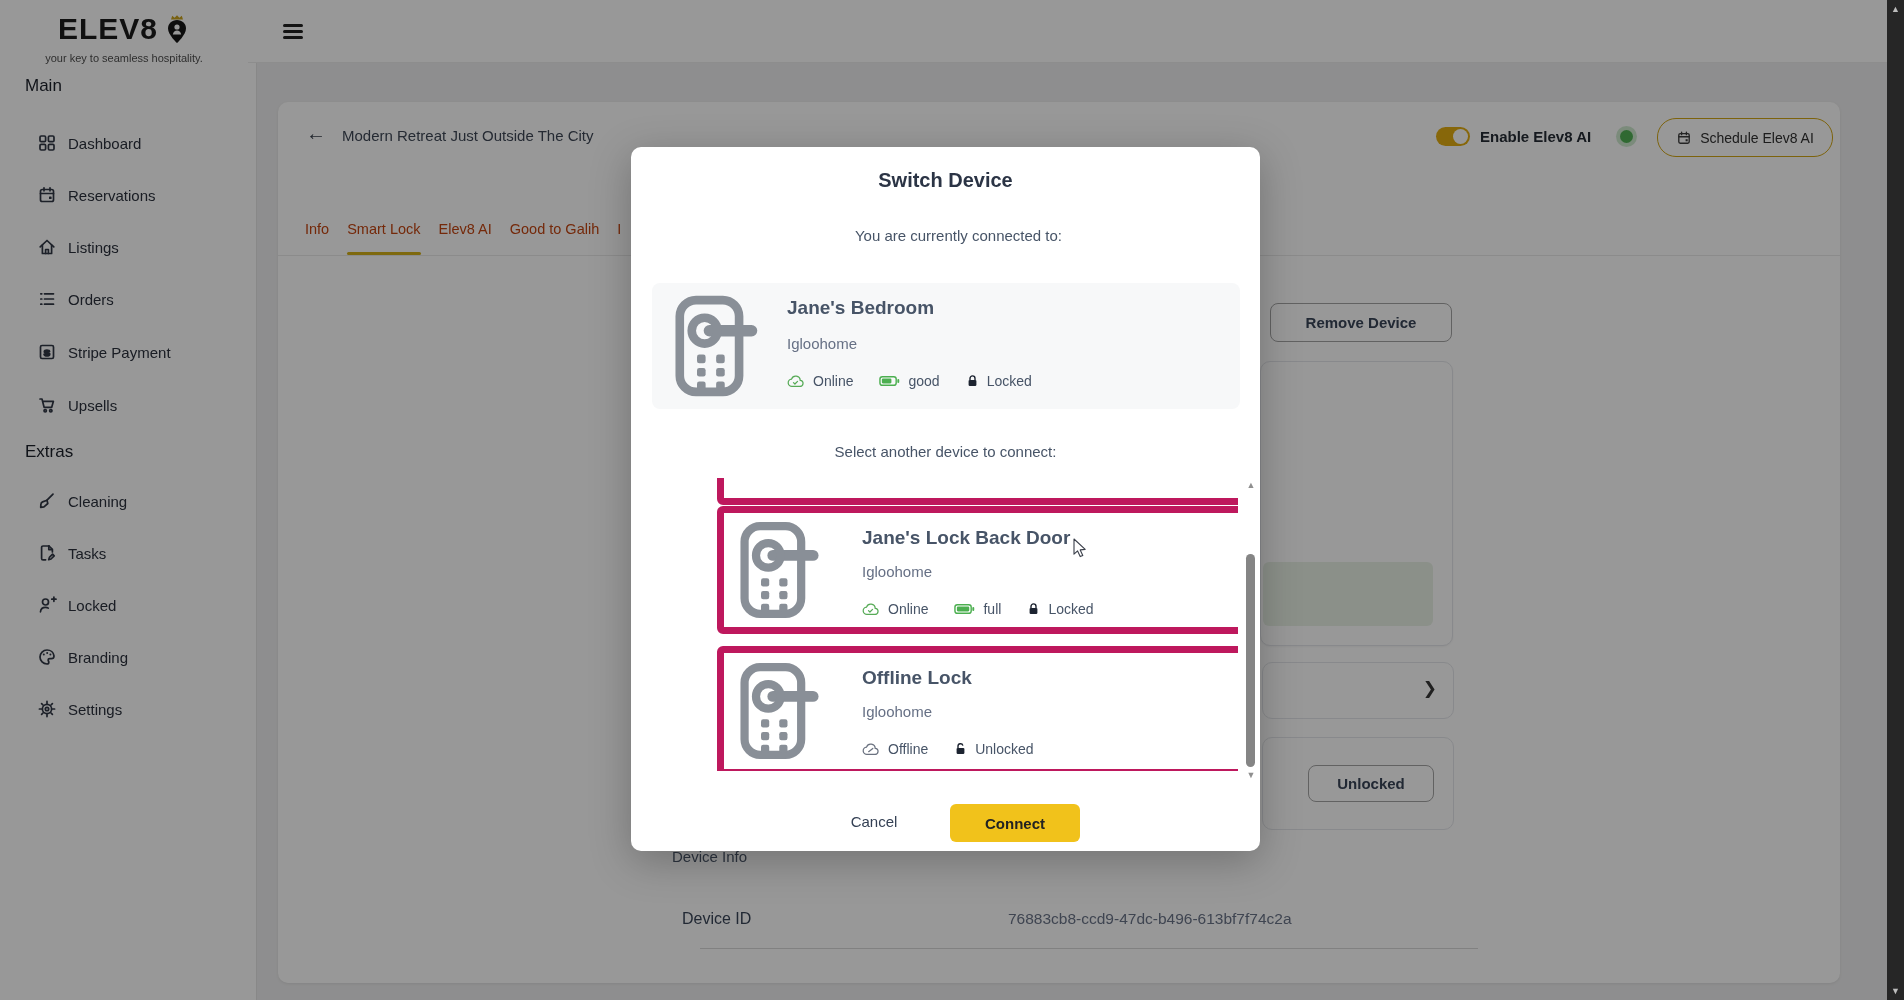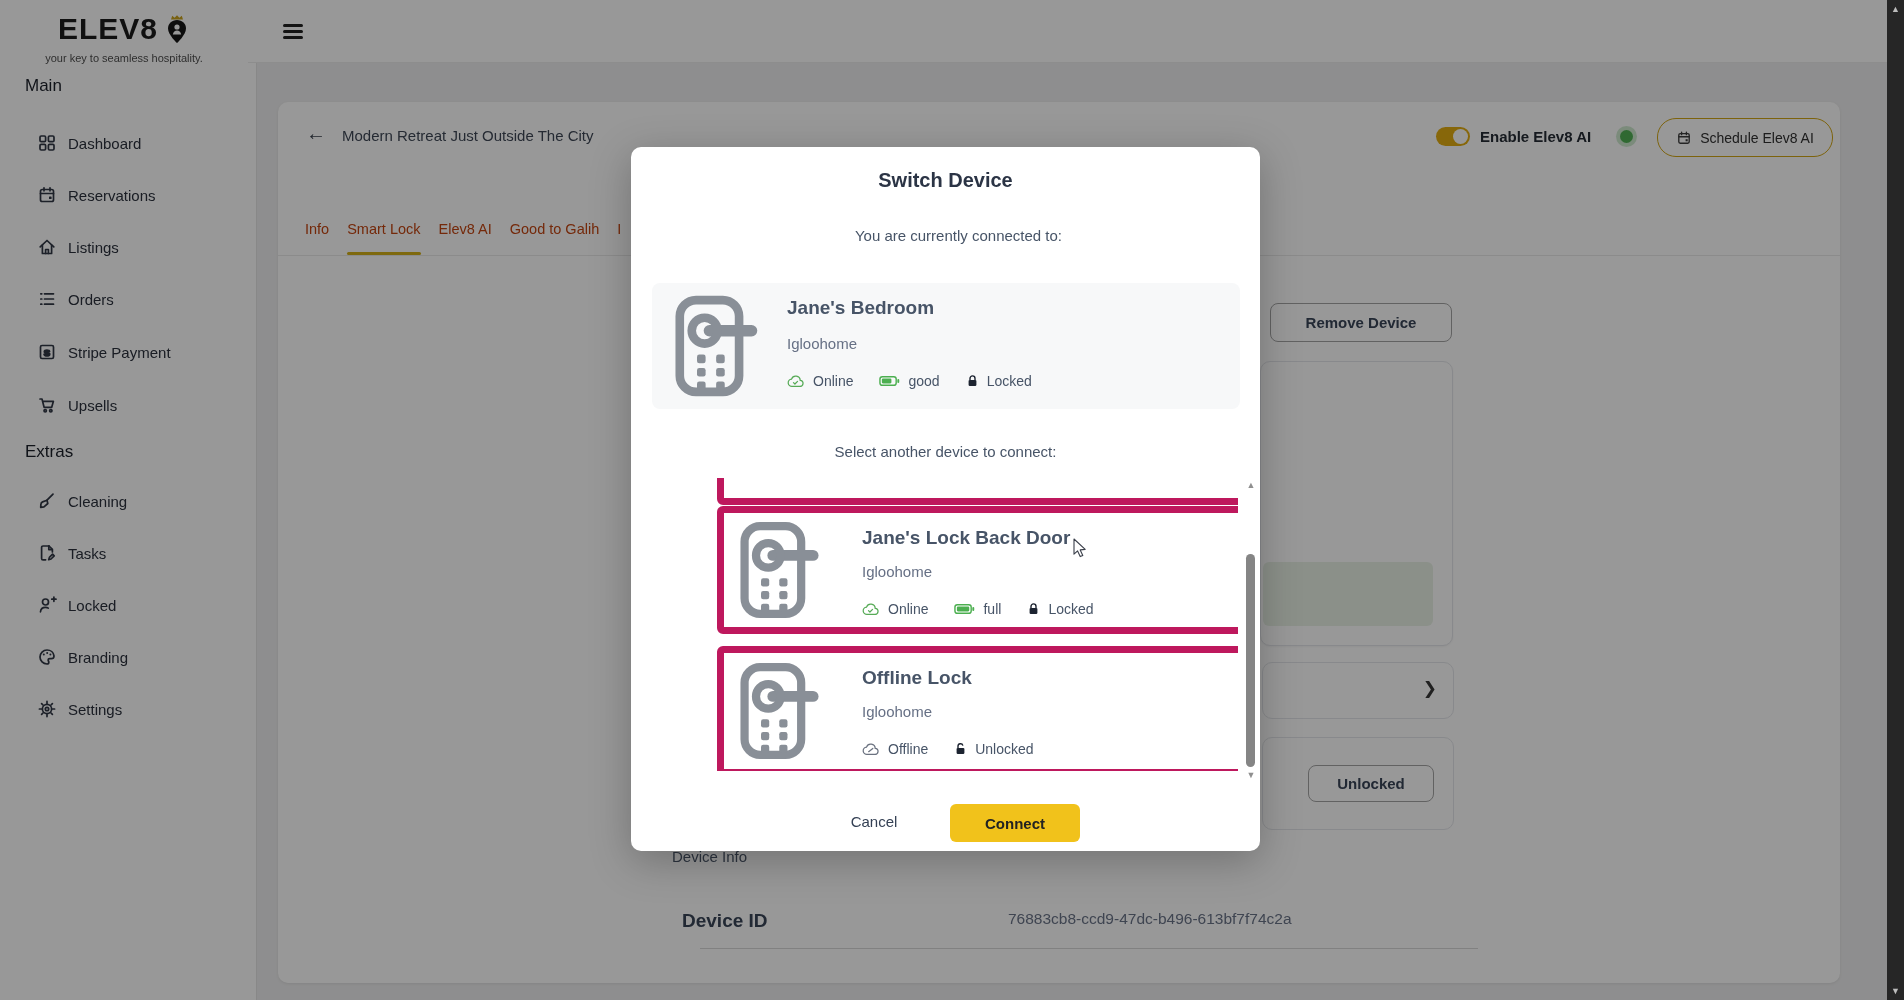--- a/index.html
+++ b/index.html
@@ -42,21 +42,21 @@
   .ghost-btn{border:1px solid #a3a3a3;border-radius:8px;background:#fff;font-size:15px;font-weight:600;color:#344054;
     display:flex;align-items:center;justify-content:center;cursor:pointer;font-family:inherit;}
   .remove-btn{position:absolute;left:992px;top:201px;width:182px;height:39px;}
   .panel{position:absolute;left:982px;top:259px;width:191px;height:283px;background:#fff;border:1px solid #e4e6ea;border-radius:10px;box-shadow:0 1px 2px rgba(0,0,0,.05);}
   .panel-green{position:absolute;left:2px;top:200px;width:170px;height:64px;background:#e9f2e6;border-radius:6px;}
   .chev-row{position:absolute;left:984px;top:560px;width:190px;height:55px;background:#fff;border:1px solid #e4e6ea;border-radius:10px;cursor:pointer;}
   .chev{position:absolute;right:16px;top:15px;font-size:17px;color:#333;}
   .unlock-row{position:absolute;left:984px;top:635px;width:190px;height:91px;background:#fff;border:1px solid #e4e6ea;border-radius:10px;}
   .unlocked-btn{position:absolute;right:19px;top:27px;width:126px;height:37px;}
   .device-info{position:absolute;left:394px;top:746px;font-size:15px;color:#475467;}
-  .devid-label{position:absolute;left:404px;top:808px;font-size:19px;font-weight:700;color:#344054;}
+  .devid-label{position:absolute;left:404px;top:808px;font-size:16px;font-weight:400;color:#344054;}
   .devid-value{position:absolute;left:730px;top:808px;font-size:15.5px;color:#667085;}
   .divider{position:absolute;left:422px;top:846px;width:778px;height:1px;background:#d8d8d8;}
   
   .overlay{position:absolute;inset:0;background:rgba(10,10,10,.42);z-index:40;}
   .modal{position:absolute;left:631px;top:147px;width:629px;height:704px;background:#fff;border-radius:10px;z-index:50;
     box-shadow:0 10px 40px rgba(0,0,0,.25);}
   .modal-title{position:absolute;left:0;right:0;top:22px;text-align:center;font-size:20px;font-weight:700;color:#2b3445;}
   .modal-caption{position:absolute;left:0;right:0;top:80px;text-align:center;font-size:15px;color:#475467;padding-left:26px;}
   .cur-card{position:absolute;left:21px;top:136px;width:588px;height:126px;background:#f7f8f9;border-radius:8px;cursor:default;}
   .sel-caption{position:absolute;left:0;right:0;top:296px;text-align:center;font-size:15px;color:#475467;}

